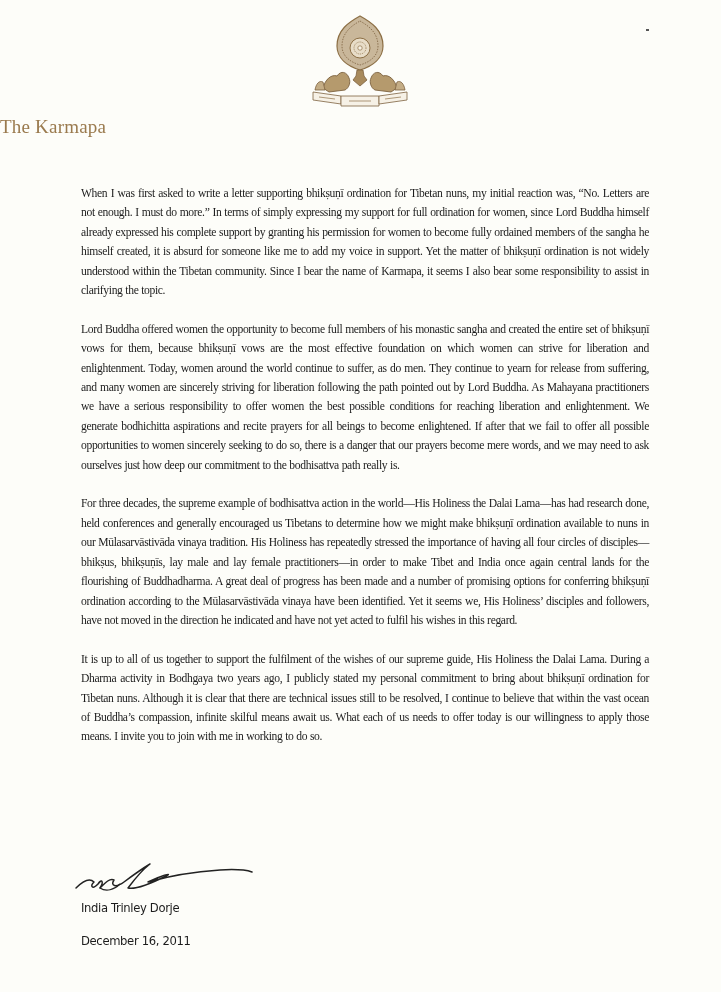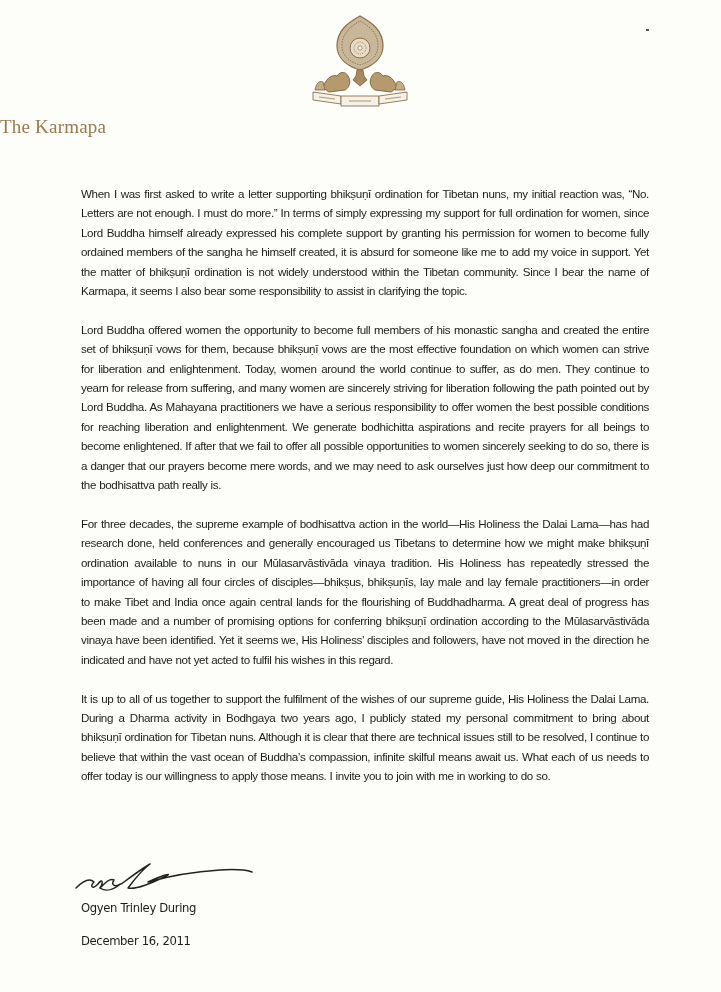--- a/index.html
+++ b/index.html
@@ -13,21 +13,21 @@
     .emblem {
       position: absolute; left: 305px; top: 12px; width: 110px; height: 100px;
     }
     .brand {
       position: absolute; left: 0; width: 721px; top: 116px;
       font-family: "Liberation Serif", "DejaVu Serif", serif;
       font-size: 19px; color: #9a7a4e; letter-spacing: 0.2px;
     }
     .body-text {
       position: absolute; left: 81px; top: 184px; width: 568px;
-      font-family: Liberation Sans, sans-serif;
+      font-family: Liberation Serif, serif;
       font-size: 11.6px; line-height: 19.4px;
       letter-spacing: -0.35px; word-spacing: 0.2px;
     }
     .para {
       margin: 0 0 19.4px 0;
       text-align: justify;
       text-align-last: left;
     }
     .signature {
       position: absolute; left: 70px; top: 848px; width: 190px; height: 50px;
@@ -79,14 +79,14 @@
   <p class="para">Lord Buddha offered women the opportunity to become full members of his monastic sangha and created the entire set of bhikṣuṇī vows for them, because bhikṣuṇī vows are the most effective foundation on which women can strive for liberation and enlightenment. Today, women around the world continue to suffer, as do men. They continue to yearn for release from suffering, and many women are sincerely striving for liberation following the path pointed out by Lord Buddha. As Mahayana practitioners we have a serious responsibility to offer women the best possible conditions for reaching liberation and enlightenment. We generate bodhichitta aspirations and recite prayers for all beings to become enlightened. If after that we fail to offer all possible opportunities to women sincerely seeking to do so, there is a danger that our prayers become mere words, and we may need to ask ourselves just how deep our commitment to the bodhisattva path really is.</p>
   <p class="para">For three decades, the supreme example of bodhisattva action in the world—His Holiness the Dalai Lama—has had research done, held conferences and generally encouraged us Tibetans to determine how we might make bhikṣuṇī ordination available to nuns in our Mūlasarvāstivāda vinaya tradition. His Holiness has repeatedly stressed the importance of having all four circles of disciples—bhikṣus, bhikṣuṇīs, lay male and lay female practitioners—in order to make Tibet and India once again central lands for the flourishing of Buddhadharma. A great deal of progress has been made and a number of promising options for conferring bhikṣuṇī ordination according to the Mūlasarvāstivāda vinaya have been identified. Yet it seems we, His Holiness’ disciples and followers, have not moved in the direction he indicated and have not yet acted to fulfil his wishes in this regard.</p>
   <p class="para">It is up to all of us together to support the fulfilment of the wishes of our supreme guide, His Holiness the Dalai Lama. During a Dharma activity in Bodhgaya two years ago, I publicly stated my personal commitment to bring about bhikṣuṇī ordination for Tibetan nuns. Although it is clear that there are technical issues still to be resolved, I continue to believe that within the vast ocean of Buddha’s compassion, infinite skilful means await us.  What each of us needs to offer today is our willingness to apply those means. I invite you to join with me in working to do so.</p>
 </div>
 
 <svg class="signature" viewBox="0 0 190 50">
   <path d="M6 40 C14 32 20 30 24 34 C20 38 22 42 28 36 C32 30 34 34 30 40 C36 34 40 30 44 32 C40 38 46 40 54 34 C62 28 70 22 80 16 C72 22 64 32 58 40 C66 42 80 36 96 28 C104 24 90 28 78 34 C92 30 120 24 150 22 C166 21 176 22 182 24" fill="none" stroke="#222" stroke-width="1.5" stroke-linecap="round" stroke-linejoin="round"></path>
   <path d="M30 40 C36 44 44 42 50 36" fill="none" stroke="#222" stroke-width="1.2" stroke-linecap="round"></path>
 </svg>
 
-<div class="signer">Ogyen Trinley During</div>
+<div class="signer">India Trinley Dorje</div>
 <div class="date">December 16, 2011</div>
 
 </body></html>

